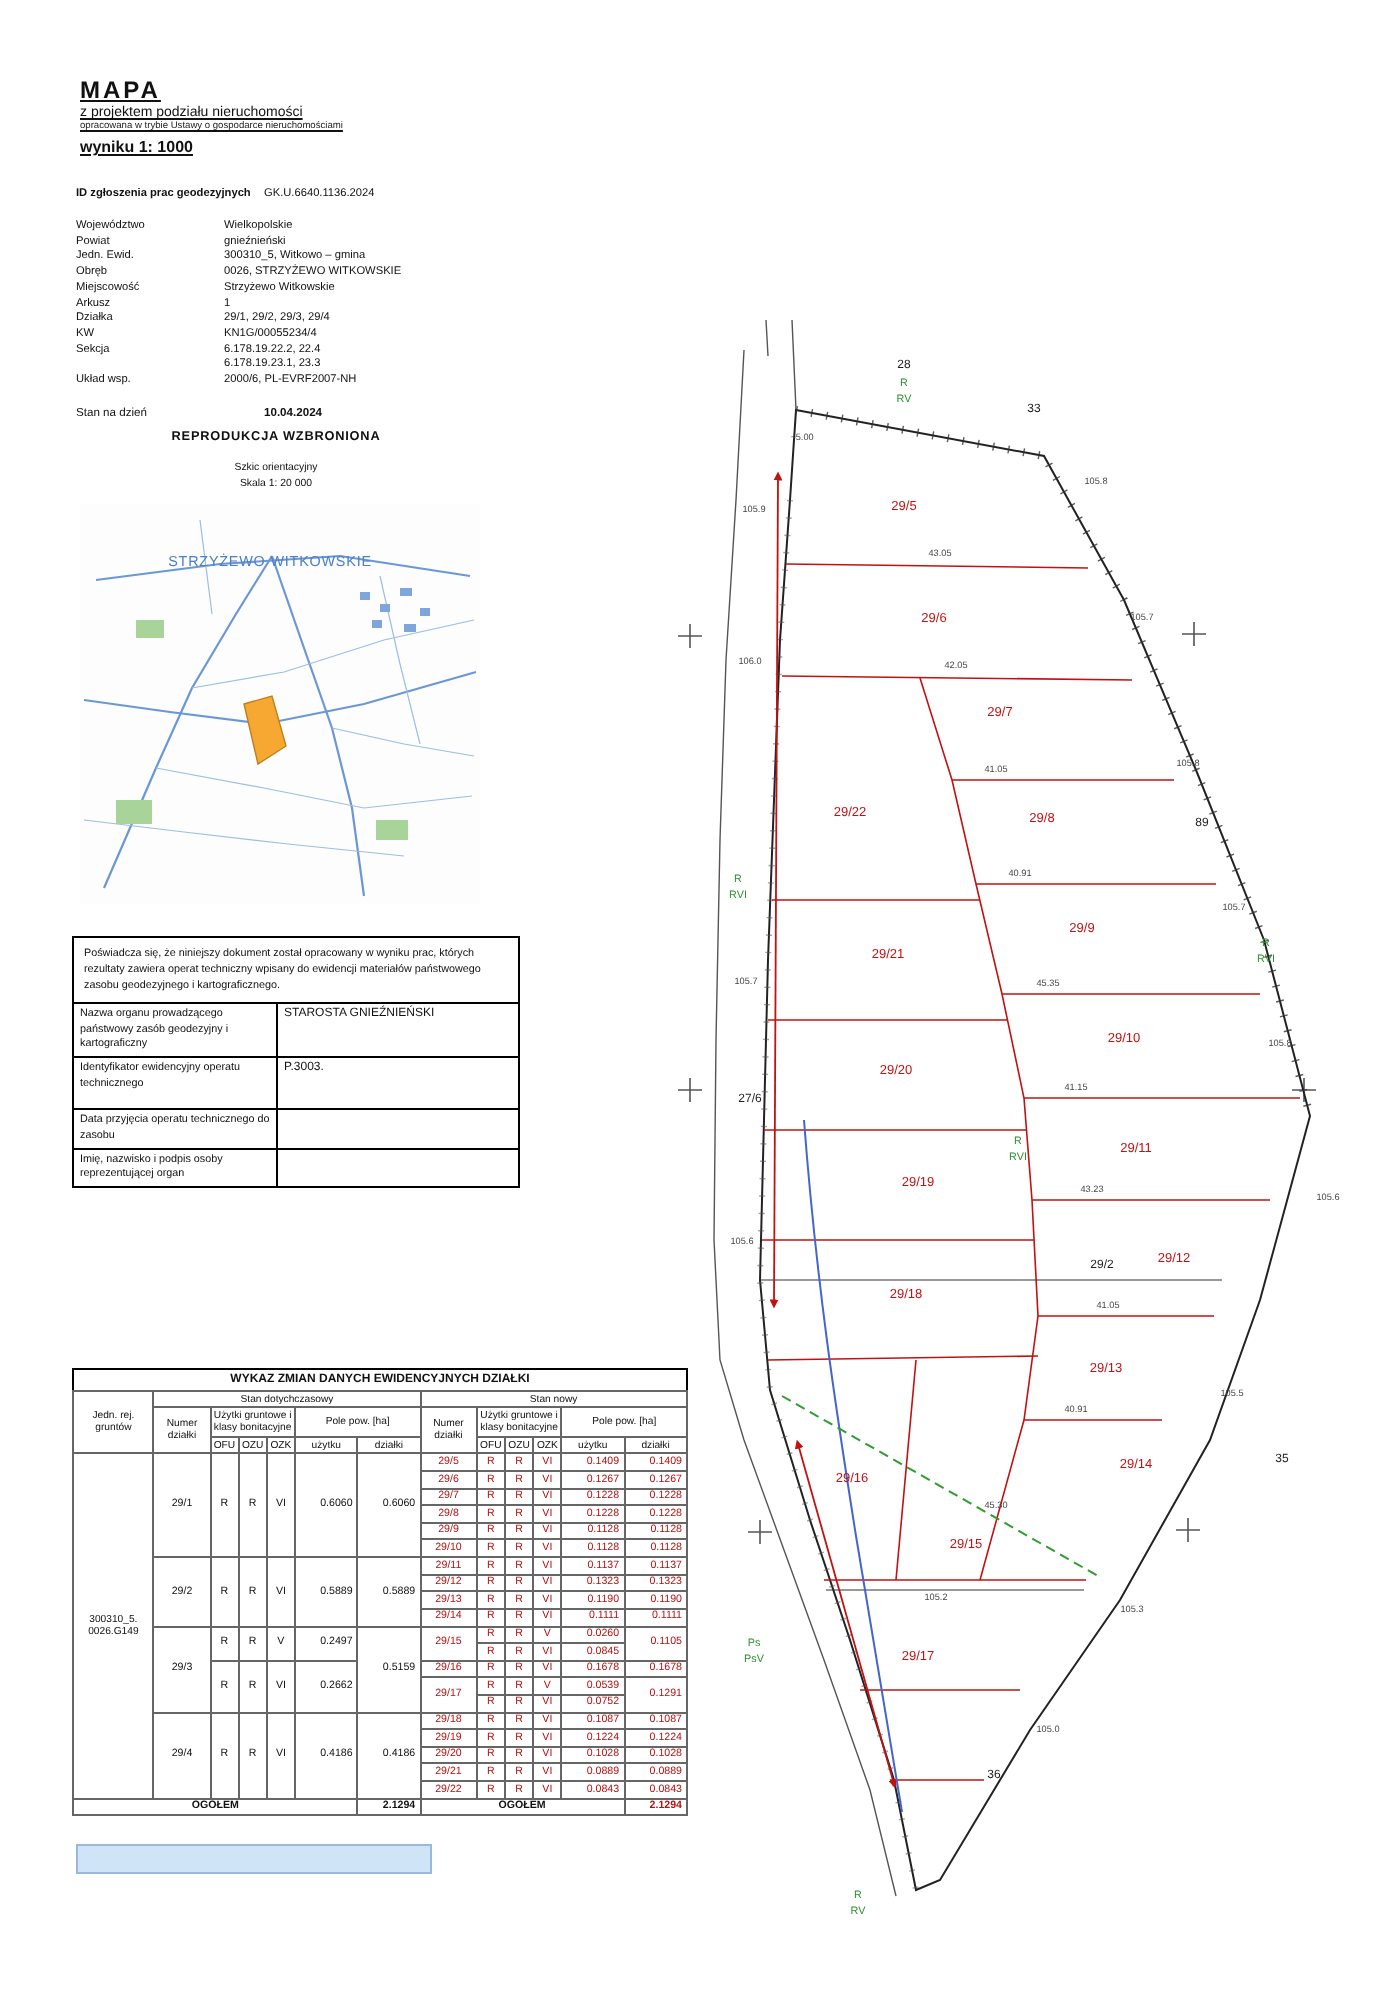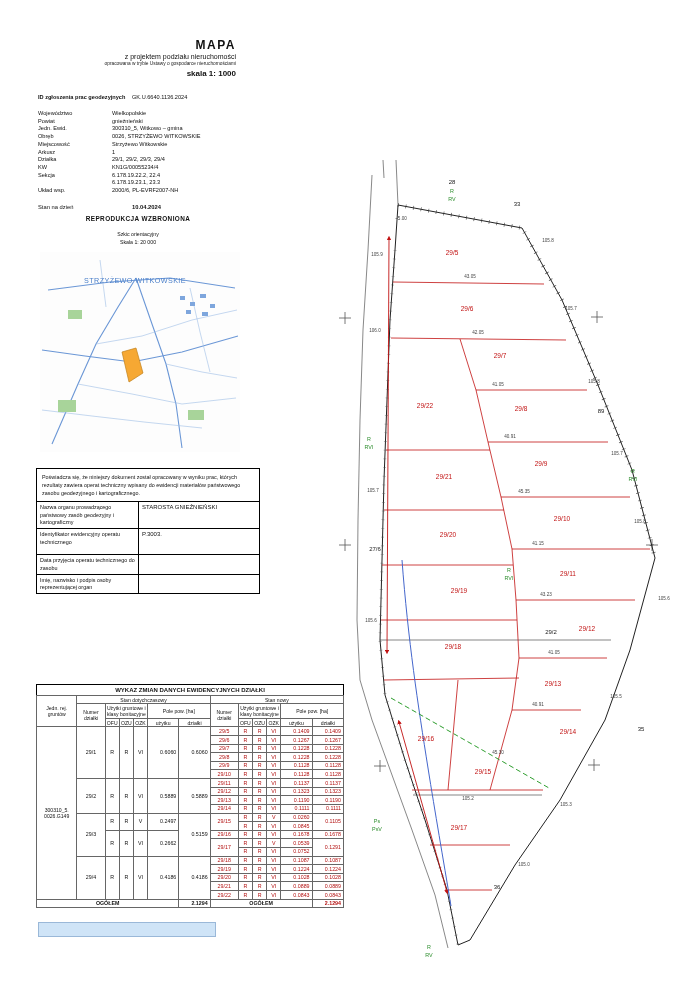--- a/index.html
+++ b/index.html
@@ -1,21 +1,21 @@
 <!DOCTYPE html>
 <html><head>
 <meta charset="utf-8">
 <style>
   html,body{margin:0;padding:0;background:#ffffff;}
   .page{position:relative;width:688px;height:1000px;background:#ffffff;overflow:hidden;
         font-family:"Liberation Sans",sans-serif;color:#111;}
   .page *{box-sizing:border-box;}
 
   
-  #title-block{position:absolute;left:40px;top:38px;width:196px;text-align:right;}
+  #title-block{position:absolute;left:40px;top:38px;width:196px;text-align:left;text-decoration:underline;}
   .t-title{font-size:12px;font-weight:bold;letter-spacing:1.5px;}
   .t-sub{font-size:7px;margin-top:1px;}
   .t-note{font-size:4.8px;color:#222;margin-top:1px;}
   .t-scale{font-size:8px;font-weight:bold;margin-top:3px;}
 
   
   #id-row{position:absolute;left:38px;top:94px;width:240px;display:flex;font-size:5.6px;}
   #id-row .id-label{width:94px;flex:none;font-weight:bold;}
   #meta{position:absolute;left:38px;top:110px;width:240px;}
   .meta-row{display:flex;font-size:5.6px;line-height:1.38;}
@@ -83,21 +83,21 @@
 </style>
 </head>
 <body>
 
 <div class="page">
 
   <div id="title-block">
     <div class="t-title">MAPA</div>
     <div class="t-sub">z projektem podziału nieruchomości</div>
     <div class="t-note">opracowana w trybie Ustawy o gospodarce nieruchomościami</div>
-    <div class="t-scale">skala 1: 1000</div>
+    <div class="t-scale">wyniku 1: 1000</div>
   </div>
 
   <div id="id-row">
     <span class="id-label">ID zgłoszenia prac geodezyjnych</span>
     <span class="id-value">GK.U.6640.1136.2024</span>
   </div>
 
   <div id="meta">
       <div class="meta-row">
         <span class="m-label">Województwo</span>

